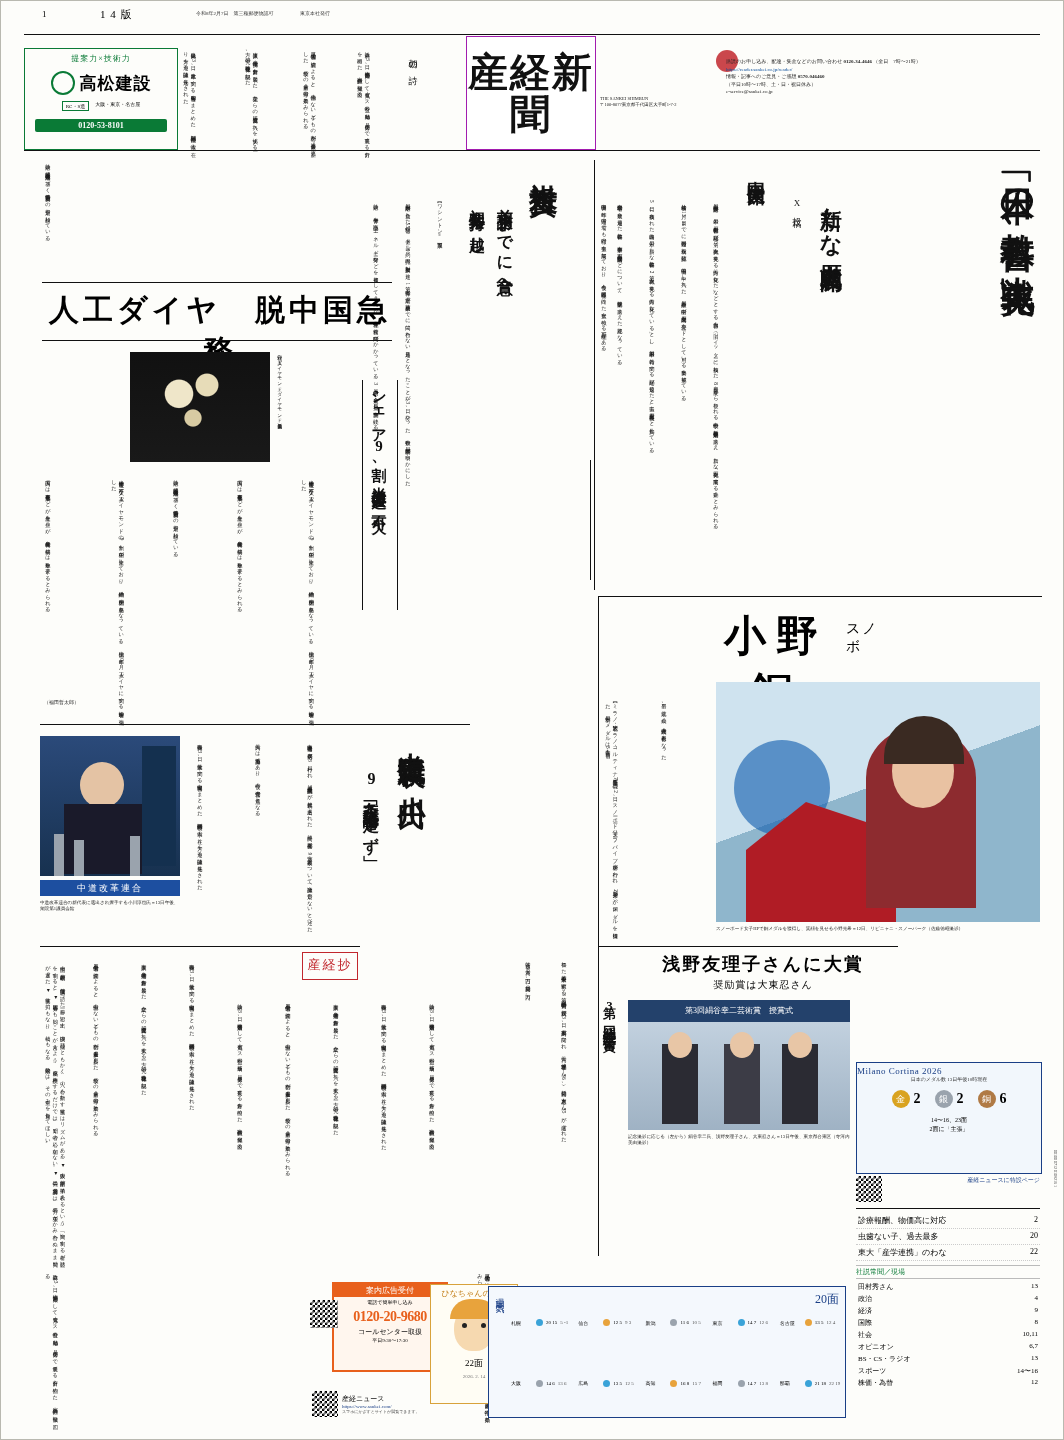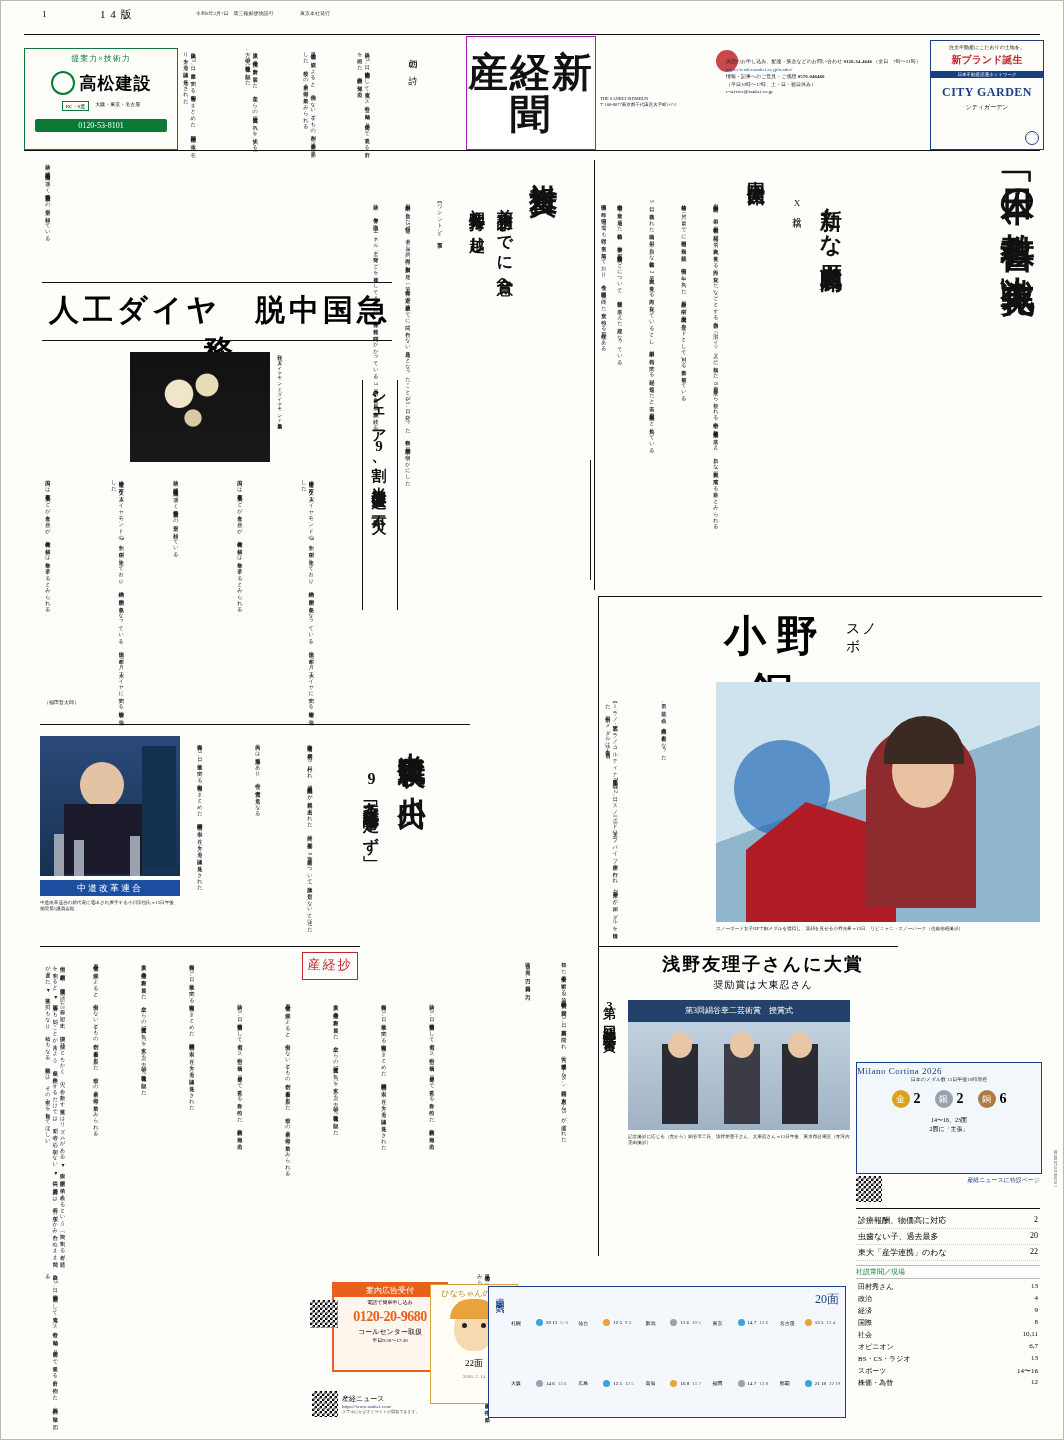--- a/index.html
+++ b/index.html
@@ -66,21 +66,21 @@
   <div class="ad-tl">
     <div style="text-align:center;font-size:8px;color:#0a7a36;margin-top:4px;letter-spacing:1px;">提案力×技術力</div>
     <div style="display:flex;align-items:center;justify-content:center;gap:5px;margin-top:7px;">
       <div style="width:20px;height:20px;border:2px solid #0a7a36;border-radius:50%;"></div>
       <div style="font-size:17px;font-weight:700;letter-spacing:1px;">高松建設</div>
     </div>
     <div style="display:flex;justify-content:center;gap:6px;margin-top:6px;font-size:5px;">
       <span style="border:1px solid #0a7a36;padding:1px 3px;">RC・S造</span>
       <span>大阪・東京・名古屋</span>
     </div>
-    <div style="margin:8px 10px 0;background:#0a7a36;color:#fff;text-align:center;font-size:8px;padding:2px 0;border-radius:2px;">0120-53-8101</div>
+    <div style="margin:8px 10px 0;background:#0a7a36;color:#fff;text-align:center;font-size:8px;padding:2px 0;border-radius:2px;font-weight:bold;">0120-53-8101</div>
   </div>
 
   <div class="colwrap" style="left:182px;top:48px;width:60px;height:100px;">
     <div class="jtxt">自民党は13日、党改革に関する中間報告をまとめた。派閥解消後の人事の在り方を巡る議論は先送りされた。</div>
   </div>
   <div class="colwrap" style="left:244px;top:48px;width:56px;height:100px;">
     <div class="jtxt">東京大は産学連携の新方針を発表した。企業からの研究資金受け入れを拡大する一方、研究の独立性確保を明記した。</div>
   </div>
   <div class="colwrap" style="left:302px;top:48px;width:52px;height:100px;">
     <div class="jtxt">厚生労働省の調査によると、虫歯のない子どもの割合が過去最多を更新した。学校での歯磨き指導の効果とみられる。</div>
@@ -104,28 +104,20 @@
     <div><span>購読のお申し込み、配達・集金などのお問い合わせ</span>
       <b>0120-34-4646</b>
       <span>（全日　7時〜21時）</span></div>
     <div class="blue">https://reader.sankei.co.jp/reader/</div>
     <div><span>情報・記事へのご意見・ご感想</span>
       <b>0570-046460</b></div>
     <div><span>（平日10時〜17時、土・日・祝日休み）</span></div>
     <div>e-service@sankei.co.jp</div>
   </div>
 
-  <div class="ad-tr">
-    <div style="font-size:5px;text-align:center;margin-top:3px;">注文不動産にこだわりの土地を。</div>
-    <div style="font-size:10px;text-align:center;color:#c1272d;font-weight:700;margin-top:3px;">新ブランド誕生</div>
-    <div style="font-size:4.5px;text-align:center;margin-top:4px;background:#1a3f86;color:#fff;padding:1px 0;">日本不動産流通ネットワーク</div>
-    <div style="font-size:12px;text-align:center;margin-top:7px;font-weight:700;letter-spacing:.5px;color:#1a3f86;">CITY GARDEN</div>
-    <div style="font-size:6px;text-align:center;margin-top:3px;">シティガーデン</div>
-    <div style="position:absolute;right:4px;bottom:4px;width:12px;height:12px;border:1.5px solid #1a3f86;border-radius:50%;"></div>
-  </div>
 
   <div style="position:absolute;left:24px;top:150px;width:1016px;height:1px;background:#111;"></div>
 
   <div style="position:absolute;left:872px;top:160px;width:168px;height:440px;">
     <div class="headline" style="font-size:34px;height:430px;float:right;">「日本の教科書、大戦美化」</div>
   </div>
   <div style="position:absolute;left:816px;top:190px;width:56px;height:400px;">
     <div class="headline" style="font-size:22px;height:390px;">新たな歴史戦展開</div>
   </div>
   <div style="position:absolute;left:790px;top:198px;width:24px;height:120px;">

